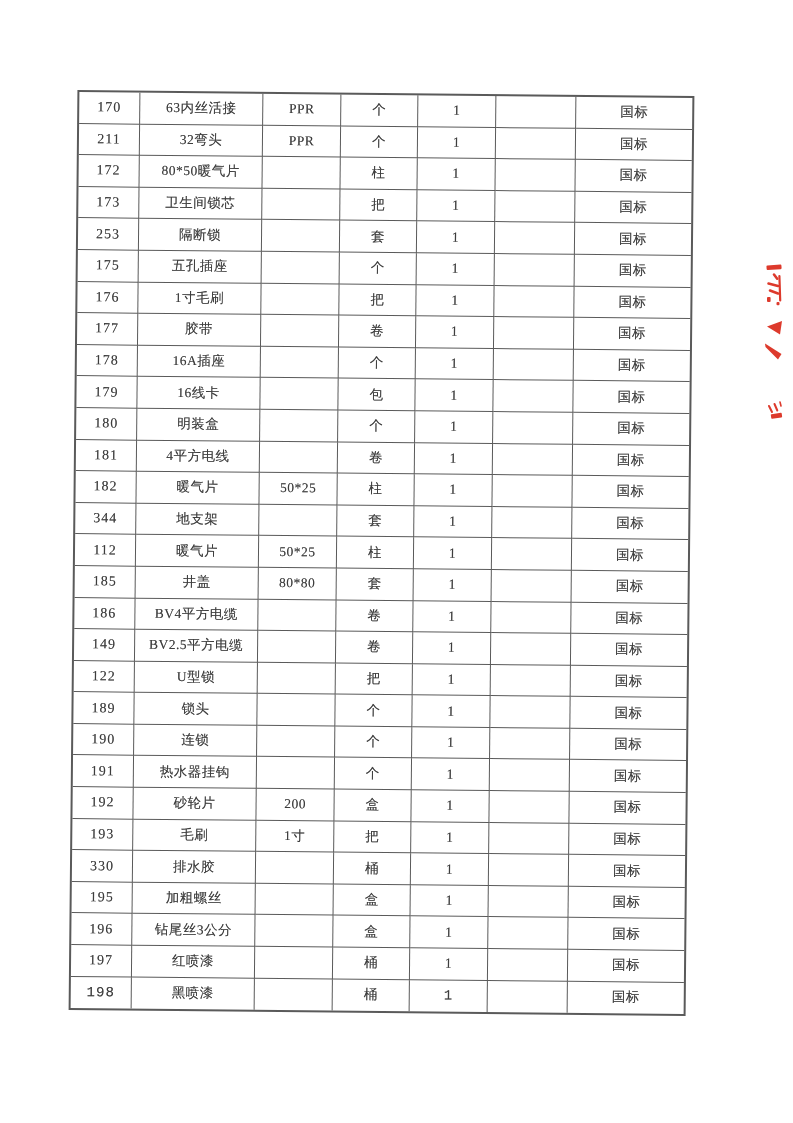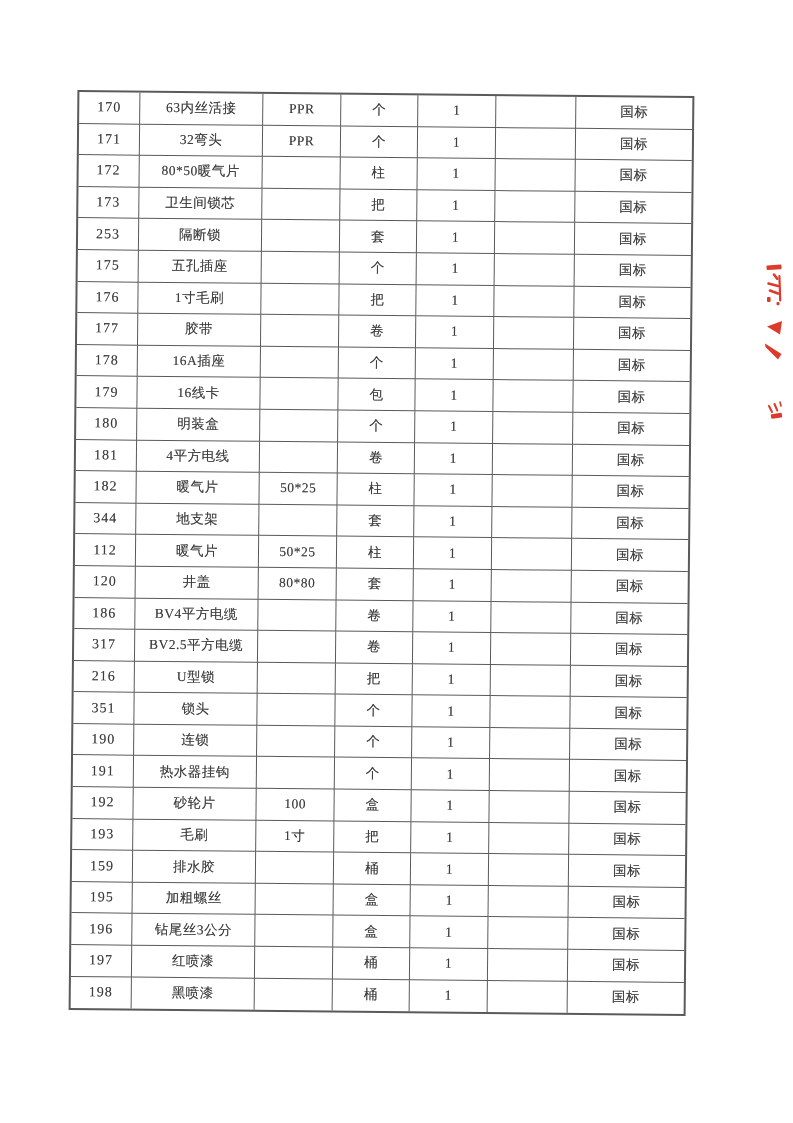--- a/index.html
+++ b/index.html
@@ -42,63 +42,63 @@
     align-items:center;
     justify-content:center;
     color:var(--ink);
     font-size:13.5px;
     letter-spacing:0.5px;
     white-space:nowrap;
     overflow:hidden;
     text-shadow:0 0 0.4px rgba(70,70,70,0.55);
   }
   .row .cell:nth-child(7){border-right:none;}
-  .row:last-child .cell{border-bottom:none;}
+  .row:last-child .cell{border-bottom:none;font-family:Liberation Mono, monospace;}
   .cell.col-serial{font-size:14px;letter-spacing:1px;}
   .cell.col-qty{font-size:14px;}
   
   .stamp-fragments{
     position:absolute;
     left:753px;top:255px;
     width:40px;height:170px;
     color:var(--stamp);
     pointer-events:none;
   }
 </style>
 </head>
 <body>
 
 <div class="page">
 
   <div class="materials-table">
       <div class="row"><div class="cell col-serial">170</div><div class="cell col-item">63内丝活接</div><div class="cell col-spec">PPR</div><div class="cell col-unit">个</div><div class="cell col-qty">1</div><div class="cell col-note"></div><div class="cell col-standard">国标</div></div>
-      <div class="row"><div class="cell col-serial">171</div><div class="cell col-item">32弯头</div><div class="cell col-spec">PPR</div><div class="cell col-unit">个</div><div class="cell col-qty">1</div><div class="cell col-note"></div><div class="cell col-standard">国标</div></div>
+      <div class="row"><div class="cell col-serial">211</div><div class="cell col-item">32弯头</div><div class="cell col-spec">PPR</div><div class="cell col-unit">个</div><div class="cell col-qty">1</div><div class="cell col-note"></div><div class="cell col-standard">国标</div></div>
       <div class="row"><div class="cell col-serial">172</div><div class="cell col-item">80*50暖气片</div><div class="cell col-spec"></div><div class="cell col-unit">柱</div><div class="cell col-qty">1</div><div class="cell col-note"></div><div class="cell col-standard">国标</div></div>
       <div class="row"><div class="cell col-serial">173</div><div class="cell col-item">卫生间锁芯</div><div class="cell col-spec"></div><div class="cell col-unit">把</div><div class="cell col-qty">1</div><div class="cell col-note"></div><div class="cell col-standard">国标</div></div>
       <div class="row"><div class="cell col-serial">253</div><div class="cell col-item">隔断锁</div><div class="cell col-spec"></div><div class="cell col-unit">套</div><div class="cell col-qty">1</div><div class="cell col-note"></div><div class="cell col-standard">国标</div></div>
       <div class="row"><div class="cell col-serial">175</div><div class="cell col-item">五孔插座</div><div class="cell col-spec"></div><div class="cell col-unit">个</div><div class="cell col-qty">1</div><div class="cell col-note"></div><div class="cell col-standard">国标</div></div>
       <div class="row"><div class="cell col-serial">176</div><div class="cell col-item">1寸毛刷</div><div class="cell col-spec"></div><div class="cell col-unit">把</div><div class="cell col-qty">1</div><div class="cell col-note"></div><div class="cell col-standard">国标</div></div>
       <div class="row"><div class="cell col-serial">177</div><div class="cell col-item">胶带</div><div class="cell col-spec"></div><div class="cell col-unit">卷</div><div class="cell col-qty">1</div><div class="cell col-note"></div><div class="cell col-standard">国标</div></div>
       <div class="row"><div class="cell col-serial">178</div><div class="cell col-item">16A插座</div><div class="cell col-spec"></div><div class="cell col-unit">个</div><div class="cell col-qty">1</div><div class="cell col-note"></div><div class="cell col-standard">国标</div></div>
       <div class="row"><div class="cell col-serial">179</div><div class="cell col-item">16线卡</div><div class="cell col-spec"></div><div class="cell col-unit">包</div><div class="cell col-qty">1</div><div class="cell col-note"></div><div class="cell col-standard">国标</div></div>
       <div class="row"><div class="cell col-serial">180</div><div class="cell col-item">明装盒</div><div class="cell col-spec"></div><div class="cell col-unit">个</div><div class="cell col-qty">1</div><div class="cell col-note"></div><div class="cell col-standard">国标</div></div>
       <div class="row"><div class="cell col-serial">181</div><div class="cell col-item">4平方电线</div><div class="cell col-spec"></div><div class="cell col-unit">卷</div><div class="cell col-qty">1</div><div class="cell col-note"></div><div class="cell col-standard">国标</div></div>
       <div class="row"><div class="cell col-serial">182</div><div class="cell col-item">暖气片</div><div class="cell col-spec">50*25</div><div class="cell col-unit">柱</div><div class="cell col-qty">1</div><div class="cell col-note"></div><div class="cell col-standard">国标</div></div>
       <div class="row"><div class="cell col-serial">344</div><div class="cell col-item">地支架</div><div class="cell col-spec"></div><div class="cell col-unit">套</div><div class="cell col-qty">1</div><div class="cell col-note"></div><div class="cell col-standard">国标</div></div>
       <div class="row"><div class="cell col-serial">112</div><div class="cell col-item">暖气片</div><div class="cell col-spec">50*25</div><div class="cell col-unit">柱</div><div class="cell col-qty">1</div><div class="cell col-note"></div><div class="cell col-standard">国标</div></div>
-      <div class="row"><div class="cell col-serial">120</div><div class="cell col-item">井盖</div><div class="cell col-spec">80*80</div><div class="cell col-unit">套</div><div class="cell col-qty">1</div><div class="cell col-note"></div><div class="cell col-standard">国标</div></div>
+      <div class="row"><div class="cell col-serial">185</div><div class="cell col-item">井盖</div><div class="cell col-spec">80*80</div><div class="cell col-unit">套</div><div class="cell col-qty">1</div><div class="cell col-note"></div><div class="cell col-standard">国标</div></div>
       <div class="row"><div class="cell col-serial">186</div><div class="cell col-item">BV4平方电缆</div><div class="cell col-spec"></div><div class="cell col-unit">卷</div><div class="cell col-qty">1</div><div class="cell col-note"></div><div class="cell col-standard">国标</div></div>
-      <div class="row"><div class="cell col-serial">317</div><div class="cell col-item">BV2.5平方电缆</div><div class="cell col-spec"></div><div class="cell col-unit">卷</div><div class="cell col-qty">1</div><div class="cell col-note"></div><div class="cell col-standard">国标</div></div>
-      <div class="row"><div class="cell col-serial">216</div><div class="cell col-item">U型锁</div><div class="cell col-spec"></div><div class="cell col-unit">把</div><div class="cell col-qty">1</div><div class="cell col-note"></div><div class="cell col-standard">国标</div></div>
-      <div class="row"><div class="cell col-serial">351</div><div class="cell col-item">锁头</div><div class="cell col-spec"></div><div class="cell col-unit">个</div><div class="cell col-qty">1</div><div class="cell col-note"></div><div class="cell col-standard">国标</div></div>
+      <div class="row"><div class="cell col-serial">149</div><div class="cell col-item">BV2.5平方电缆</div><div class="cell col-spec"></div><div class="cell col-unit">卷</div><div class="cell col-qty">1</div><div class="cell col-note"></div><div class="cell col-standard">国标</div></div>
+      <div class="row"><div class="cell col-serial">122</div><div class="cell col-item">U型锁</div><div class="cell col-spec"></div><div class="cell col-unit">把</div><div class="cell col-qty">1</div><div class="cell col-note"></div><div class="cell col-standard">国标</div></div>
+      <div class="row"><div class="cell col-serial">189</div><div class="cell col-item">锁头</div><div class="cell col-spec"></div><div class="cell col-unit">个</div><div class="cell col-qty">1</div><div class="cell col-note"></div><div class="cell col-standard">国标</div></div>
       <div class="row"><div class="cell col-serial">190</div><div class="cell col-item">连锁</div><div class="cell col-spec"></div><div class="cell col-unit">个</div><div class="cell col-qty">1</div><div class="cell col-note"></div><div class="cell col-standard">国标</div></div>
       <div class="row"><div class="cell col-serial">191</div><div class="cell col-item">热水器挂钩</div><div class="cell col-spec"></div><div class="cell col-unit">个</div><div class="cell col-qty">1</div><div class="cell col-note"></div><div class="cell col-standard">国标</div></div>
-      <div class="row"><div class="cell col-serial">192</div><div class="cell col-item">砂轮片</div><div class="cell col-spec">100</div><div class="cell col-unit">盒</div><div class="cell col-qty">1</div><div class="cell col-note"></div><div class="cell col-standard">国标</div></div>
+      <div class="row"><div class="cell col-serial">192</div><div class="cell col-item">砂轮片</div><div class="cell col-spec">200</div><div class="cell col-unit">盒</div><div class="cell col-qty">1</div><div class="cell col-note"></div><div class="cell col-standard">国标</div></div>
       <div class="row"><div class="cell col-serial">193</div><div class="cell col-item">毛刷</div><div class="cell col-spec">1寸</div><div class="cell col-unit">把</div><div class="cell col-qty">1</div><div class="cell col-note"></div><div class="cell col-standard">国标</div></div>
-      <div class="row"><div class="cell col-serial">159</div><div class="cell col-item">排水胶</div><div class="cell col-spec"></div><div class="cell col-unit">桶</div><div class="cell col-qty">1</div><div class="cell col-note"></div><div class="cell col-standard">国标</div></div>
+      <div class="row"><div class="cell col-serial">330</div><div class="cell col-item">排水胶</div><div class="cell col-spec"></div><div class="cell col-unit">桶</div><div class="cell col-qty">1</div><div class="cell col-note"></div><div class="cell col-standard">国标</div></div>
       <div class="row"><div class="cell col-serial">195</div><div class="cell col-item">加粗螺丝</div><div class="cell col-spec"></div><div class="cell col-unit">盒</div><div class="cell col-qty">1</div><div class="cell col-note"></div><div class="cell col-standard">国标</div></div>
       <div class="row"><div class="cell col-serial">196</div><div class="cell col-item">钻尾丝3公分</div><div class="cell col-spec"></div><div class="cell col-unit">盒</div><div class="cell col-qty">1</div><div class="cell col-note"></div><div class="cell col-standard">国标</div></div>
       <div class="row"><div class="cell col-serial">197</div><div class="cell col-item">红喷漆</div><div class="cell col-spec"></div><div class="cell col-unit">桶</div><div class="cell col-qty">1</div><div class="cell col-note"></div><div class="cell col-standard">国标</div></div>
       <div class="row"><div class="cell col-serial">198</div><div class="cell col-item">黑喷漆</div><div class="cell col-spec"></div><div class="cell col-unit">桶</div><div class="cell col-qty">1</div><div class="cell col-note"></div><div class="cell col-standard">国标</div></div>
     </div>
 
   <div class="stamp-fragments">
     <svg width="40" height="170" viewBox="0 0 40 170">
 
       <g>

